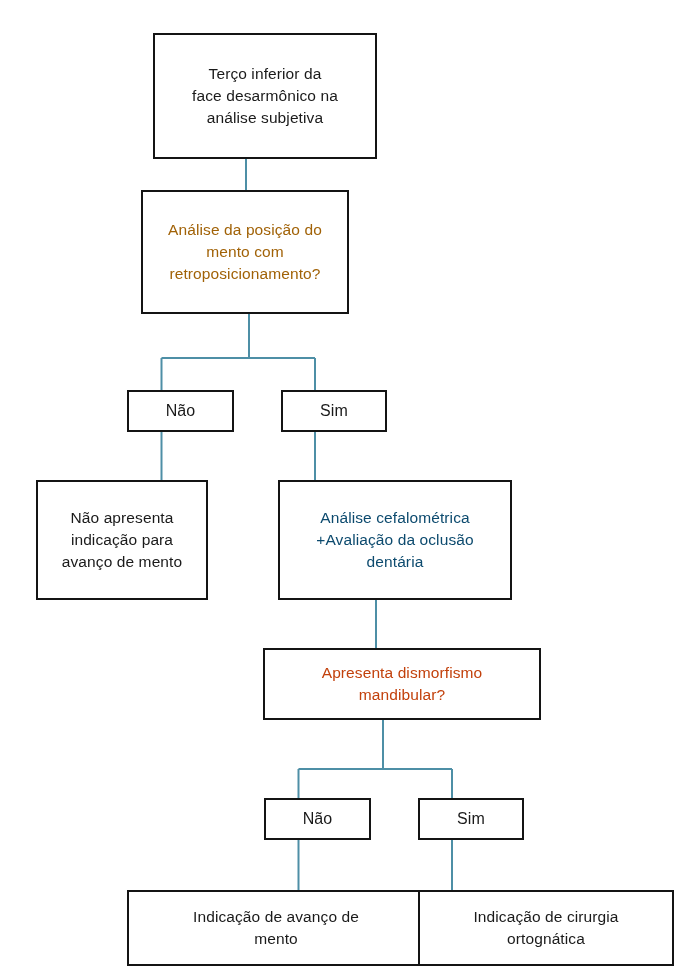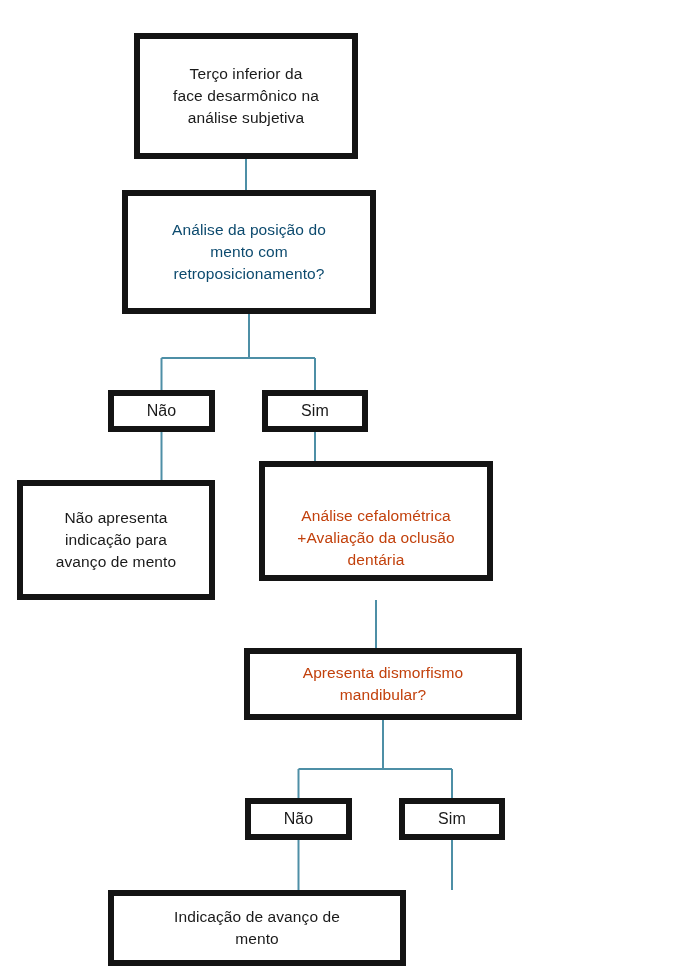--- a/index.html
+++ b/index.html
@@ -19,31 +19,32 @@
     position: absolute;
     left: 0;
     top: 0;
     width: 700px;
     height: 980px;
     pointer-events: none;
   }
   .node {
     position: absolute;
     box-sizing: border-box;
-    border: 6px solid #eab308;
+    border: 2px solid #eab308;
     background: #ffffff;
     display: flex;
     align-items: center;
     justify-content: center;
     text-align: center;
     color: #1a1a1a;
     font-size: 15.5px;
     line-height: 1.42;
     padding: 4px 16px;
     letter-spacing: 0.1px;
+    margin-left: 19px;
   }
   .node .txt {
     display: block;
     white-space: pre-line;
   }
   .node.small {
     font-size: 16px;
   }
 </style>
 </head>
@@ -69,39 +70,39 @@
         <line x1="452" y1="840" x2="452" y2="890" stroke="#4e8fa6"></line>
       </g>
   </svg>
 
   <div class="node" style="left: 134px; top: 33px; width: 224px; height: 126px; border-color: rgb(20, 20, 20); color: rgb(26, 26, 26);">
     <span class="txt">Terço inferior da
 face desarmônico na
 análise subjetiva</span>
   </div>
 
-  <div class="node" style="left: 122px; top: 190px; width: 254px; height: 124px; border-color: rgb(20, 20, 20); color: #0c4a6e;">
+  <div class="node" style="left: 122px; top: 190px; width: 208px; height: 124px; border-color: rgb(20, 20, 20); color: #a16207;">
     <span class="txt">Análise da posição do
 mento com
 retroposicionamento?</span>
   </div>
 
   <div class="node small" style="left: 108px; top: 390px; width: 107px; height: 42px; border-color: rgb(20, 20, 20); color: rgb(26, 26, 26);">
     <span class="txt">Não</span>
   </div>
   <div class="node small" style="left: 262px; top: 390px; width: 106px; height: 42px; border-color: rgb(20, 20, 20); color: rgb(26, 26, 26);">
     <span class="txt">Sim</span>
   </div>
 
-  <div class="node" style="left: 17px; top: 480px; width: 198px; height: 120px; border-color: rgb(20, 20, 20); color: rgb(26, 26, 26); justify-content: center;">
+  <div class="node" style="left: 17px; top: 480px; width: 172px; height: 120px; border-color: rgb(20, 20, 20); color: rgb(26, 26, 26); justify-content: center;">
     <span class="txt">Não apresenta
 indicação para
 avanço de mento</span>
   </div>
-  <div class="node" style="left: 259px; top: 461px; width: 234px; height: 120px; border-color: rgb(20, 20, 20); color: #c2410c; align-items: flex-end;">
+  <div class="node" style="left: 259px; top: 480px; width: 234px; height: 120px; border-color: rgb(20, 20, 20); color: #0c4a6e;">
     <span class="txt">Análise cefalométrica
 +Avaliação da oclusão
 dentária</span>
   </div>
 
   <div class="node" style="left: 244px; top: 648px; width: 278px; height: 72px; border-color: rgb(20, 20, 20); color: #c2410c;">
     <span class="txt">Apresenta dismorfismo
 mandibular?</span>
   </div>
 
@@ -109,14 +110,18 @@
     <span class="txt">Não</span>
   </div>
   <div class="node small" style="left: 399px; top: 798px; width: 106px; height: 42px; border-color: rgb(20, 20, 20); color: rgb(26, 26, 26);">
     <span class="txt">Sim</span>
   </div>
 
   <div class="node" style="left: 108px; top: 890px; width: 298px; height: 76px; border-color: rgb(20, 20, 20); color: rgb(26, 26, 26);">
     <span class="txt">Indicação de avanço de
 mento</span>
   </div>
+  <div class="node" style="left: 399px; top: 890px; width: 256px; height: 76px; border-color: rgb(20, 20, 20); color: rgb(26, 26, 26);">
+    <span class="txt">Indicação de cirurgia
+ortognática</span>
+  </div>
 
 </div>
 
 </body></html>

